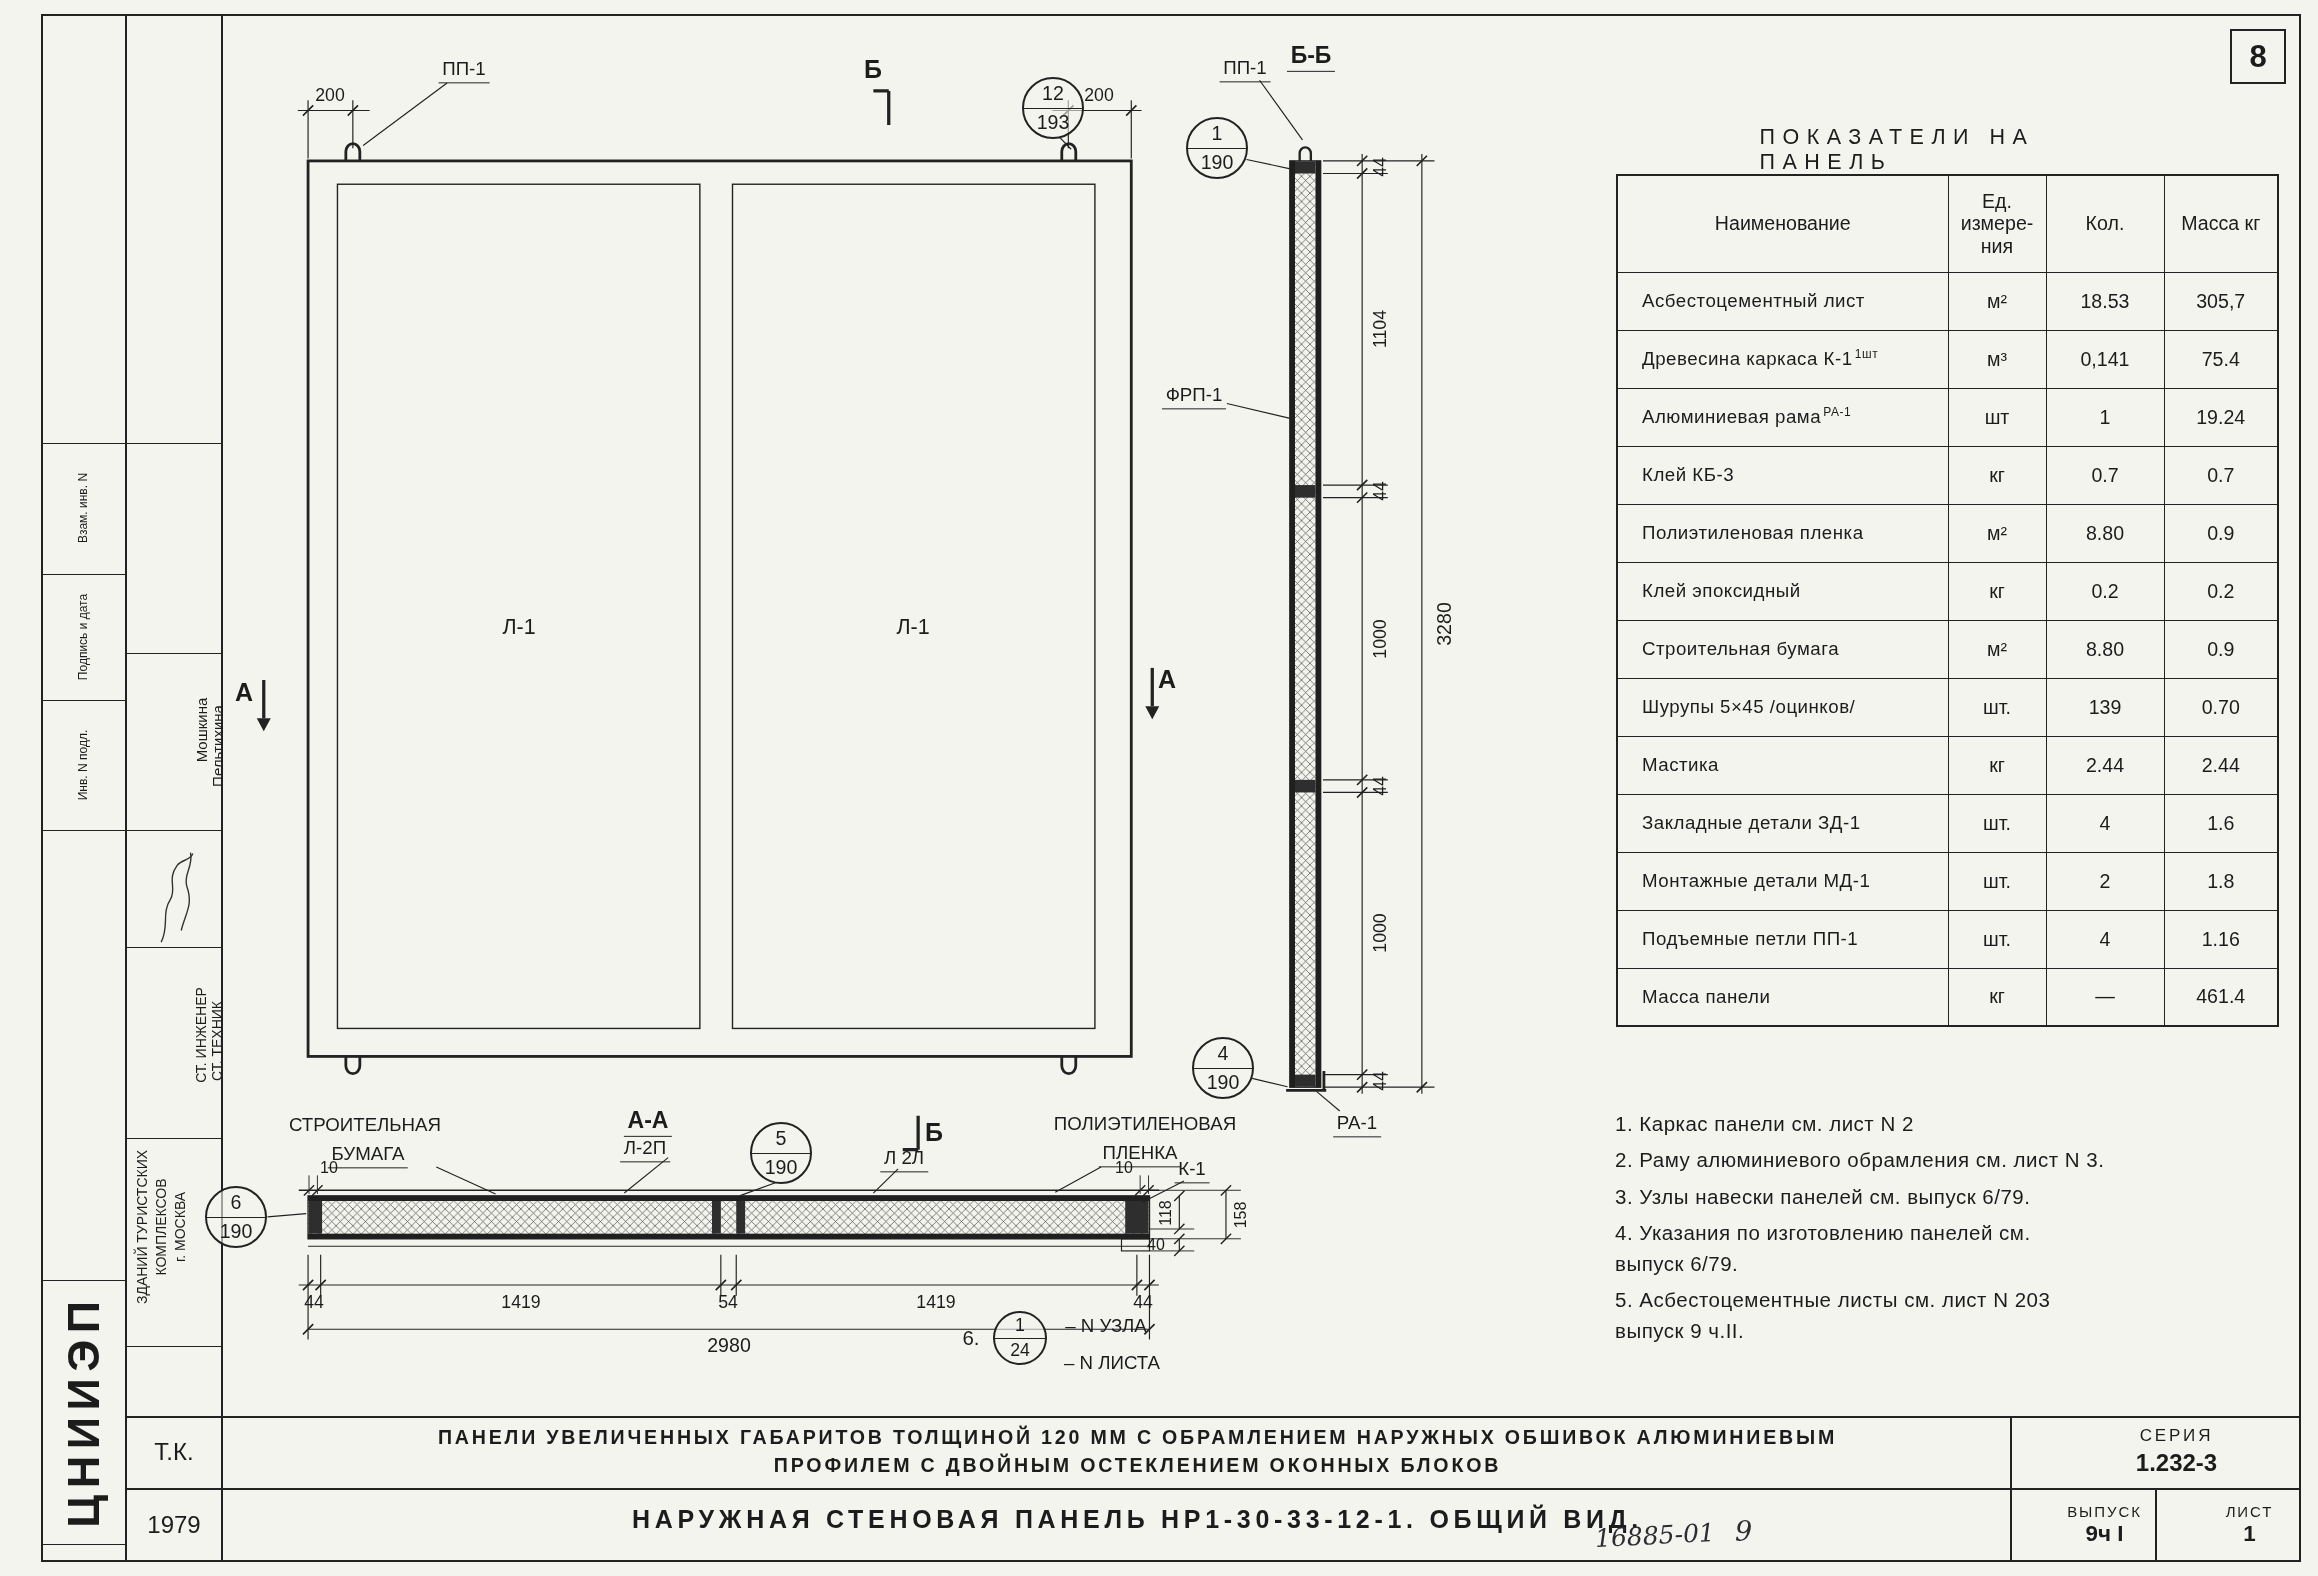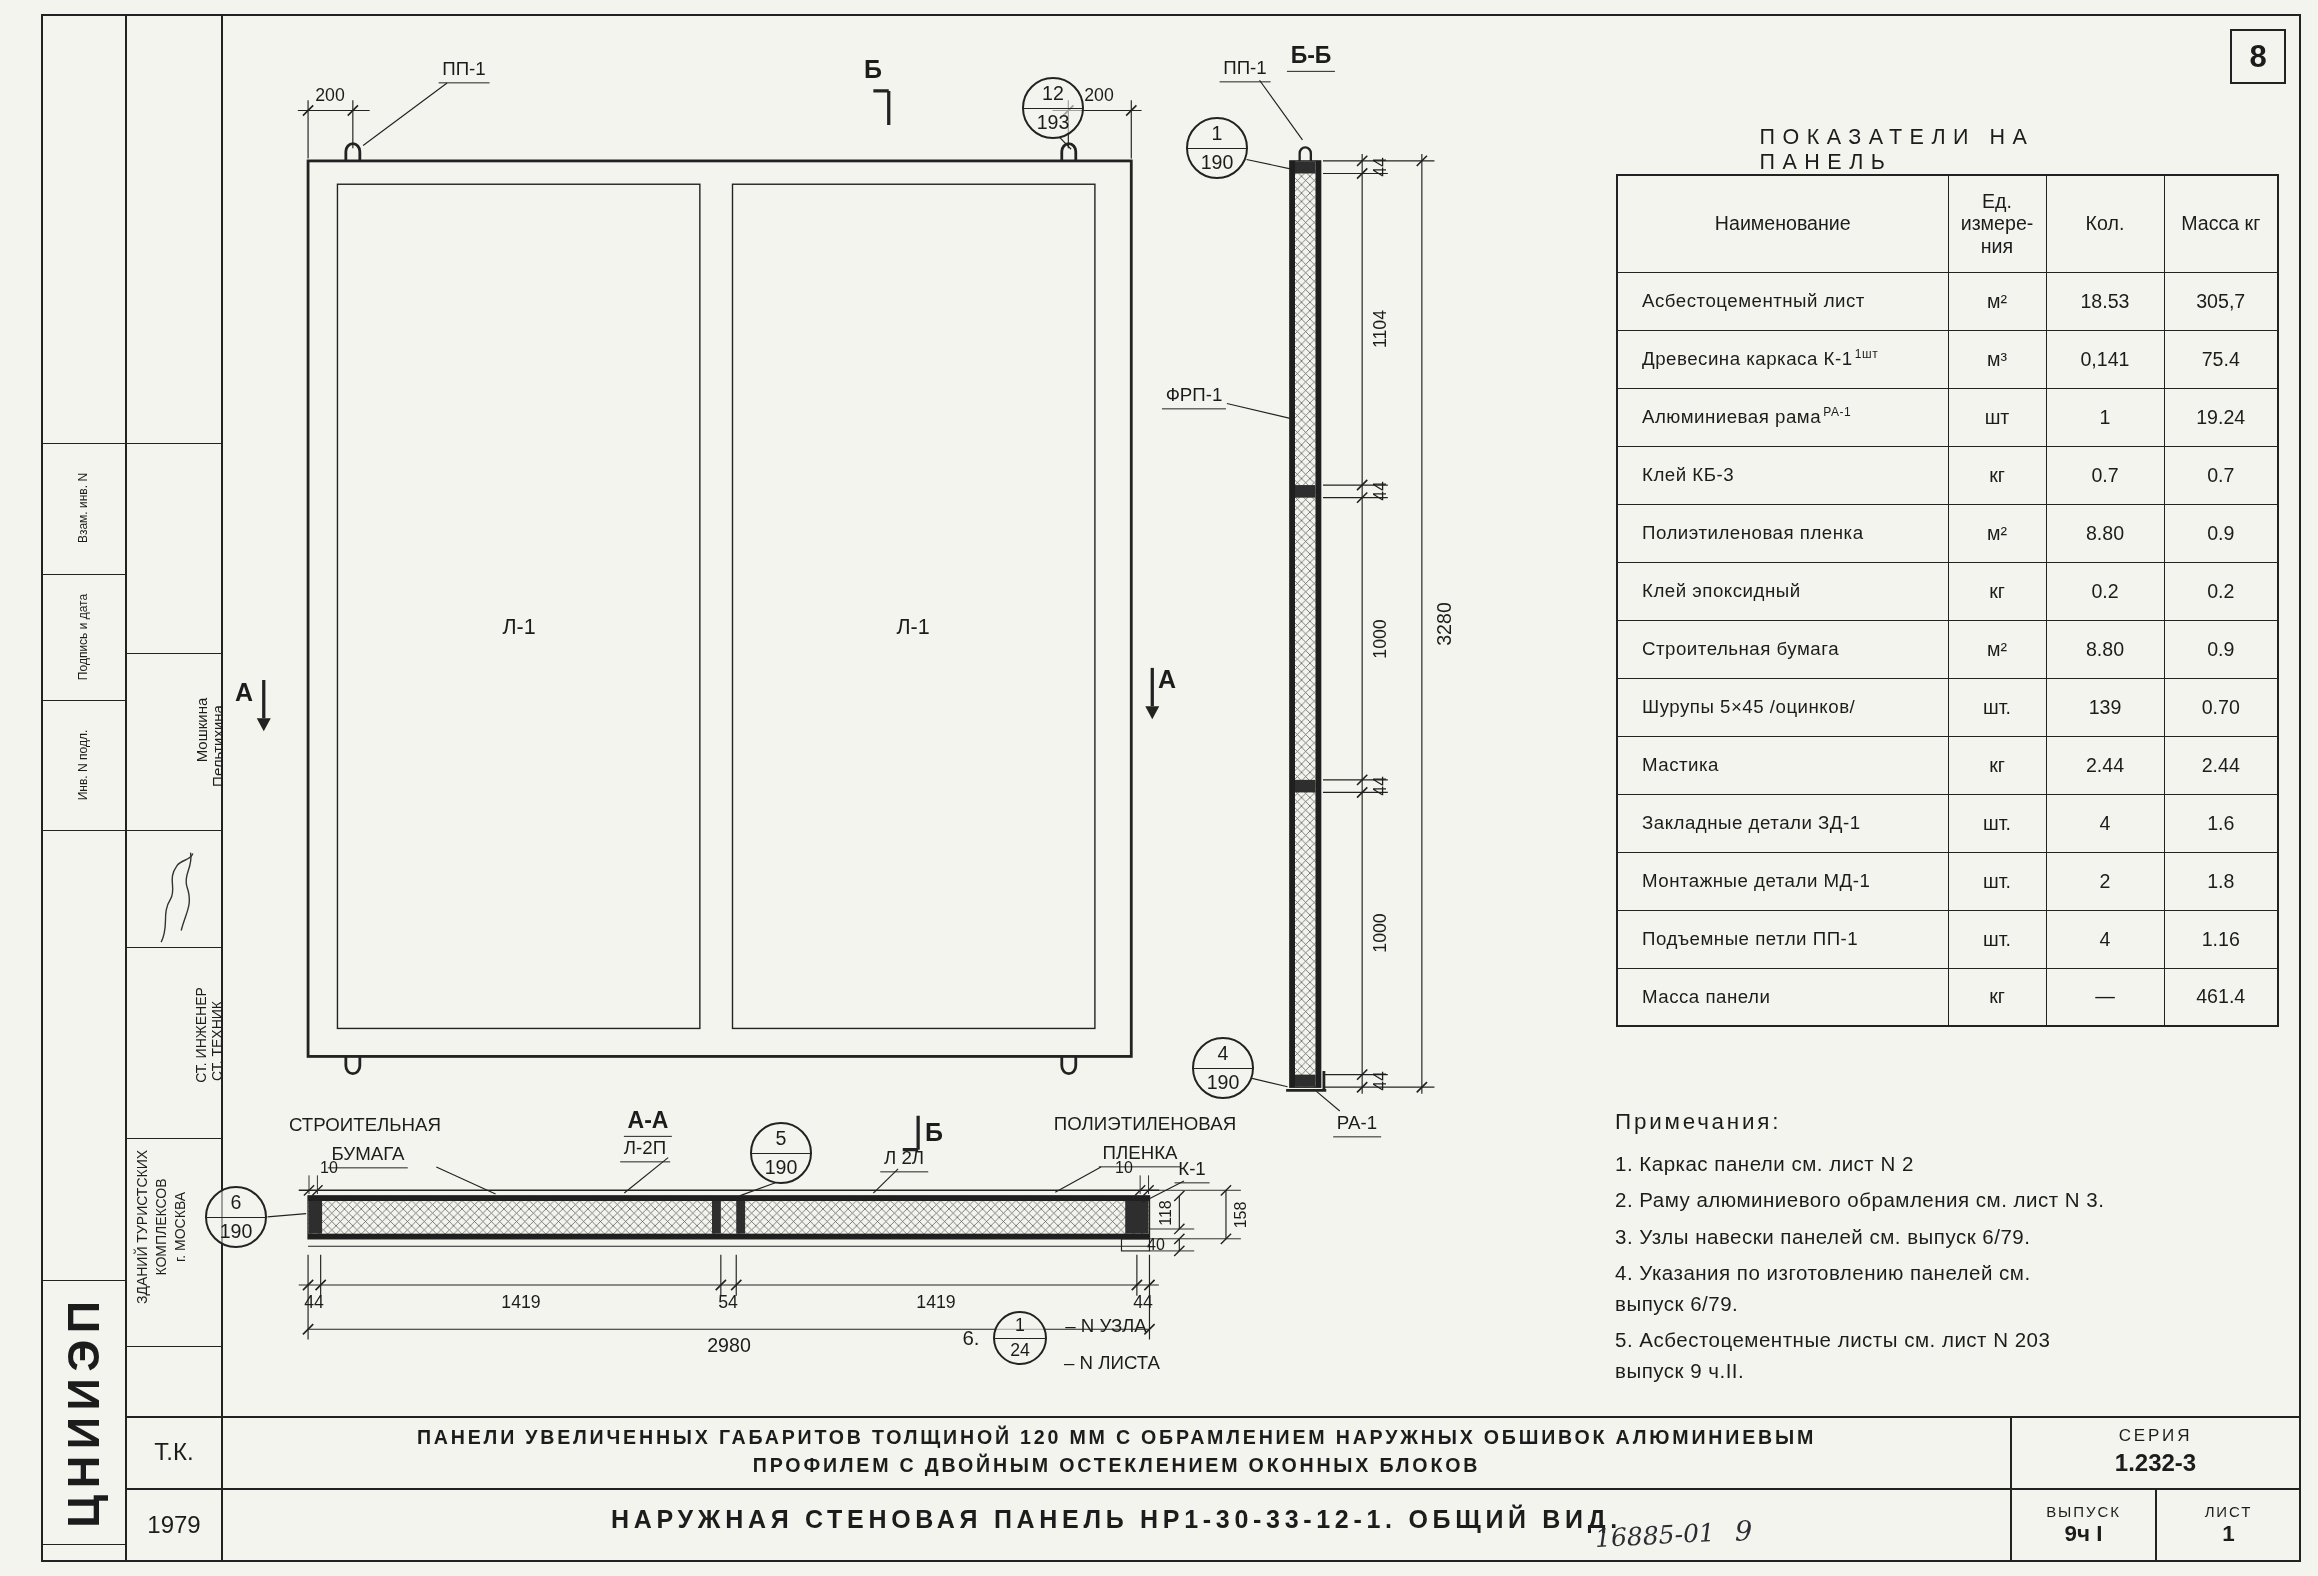--- a/index.html
+++ b/index.html
@@ -25,21 +25,21 @@
   .ind-table thead tr{height:97px;}
   .ind-table tbody tr{height:58px;}
   .ind-table th{font-size:19.6px;text-align:center;}
   .unit-head{font-size:15px;line-height:1.15;}
   .c-name{font-size:18.7px;padding-left:24px;letter-spacing:0.5px;}
   .c-unit,.c-qty,.c-mass{text-align:center;font-size:19.6px;}
   .sup{font-size:12px;vertical-align:super;margin-left:2.3px;}
   .notes{position:absolute;left:1615px;top:1109px;width:658px;}
   .notes-title{font-size:22.4px;letter-spacing:2.8px;margin-bottom:14px;}
   .note-item{font-size:20.5px;line-height:1.5;margin-bottom:5.6px;white-space:pre-line;letter-spacing:0.5px;}
-  .tb-cell{position:absolute;display:flex;flex-direction:column;align-items:center;justify-content:center;text-align:center;}
+  .tb-cell{position:absolute;display:flex;flex-direction:column;align-items:center;justify-content:center;text-align:center;margin-left:21px;}
   .pageno{position:absolute;left:2230px;top:29px;width:56px;height:55px;border:2.3px solid #222;
           display:flex;align-items:center;justify-content:center;font-size:31px;font-weight:bold;}
   .hand{font-family:"DejaVu Serif",serif;font-style:italic;color:#2c2c34;}
 </style>
 </head>
 <body>
 
 <div class="sheet">
 
   <svg class="linework" width="2319" height="1576" viewBox="0 0 4971 3379">
@@ -333,21 +333,20 @@
         <tr>
           <td class="c-name">Масса панели</td>
           <td class="c-unit">кг</td>
           <td class="c-qty">—</td>
           <td class="c-mass">461.4</td>
         </tr>
       </tbody>
   </table>
 
   <div class="notes">
-    <div class="notes-title">Примечания:</div>
     <div>
         <div class="note-item">1.  Каркас панели см. лист N 2</div>
         <div class="note-item">2.  Раму алюминиевого обрамления см. лист N 3.</div>
         <div class="note-item">3.  Узлы навески панелей см. выпуск 6/79.</div>
         <div class="note-item">4.  Указания по изготовлению панелей см.
 выпуск 6/79.</div>
         <div class="note-item">5.  Асбестоцементные листы см. лист N 203
 выпуск 9 ч.II.</div>
       </div>
   </div>

